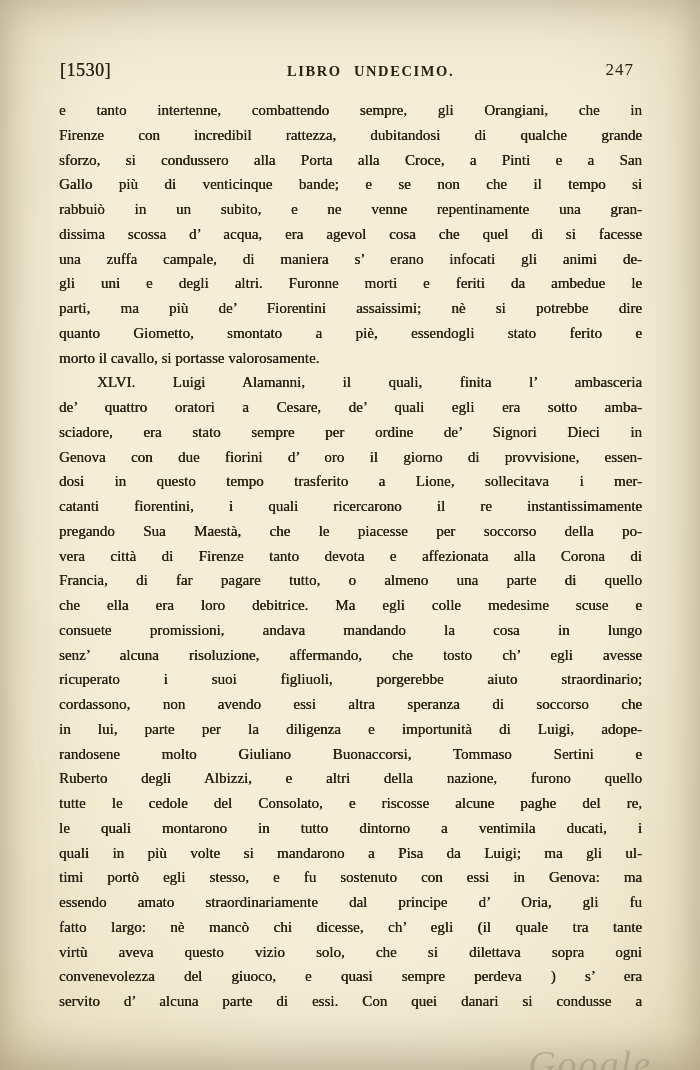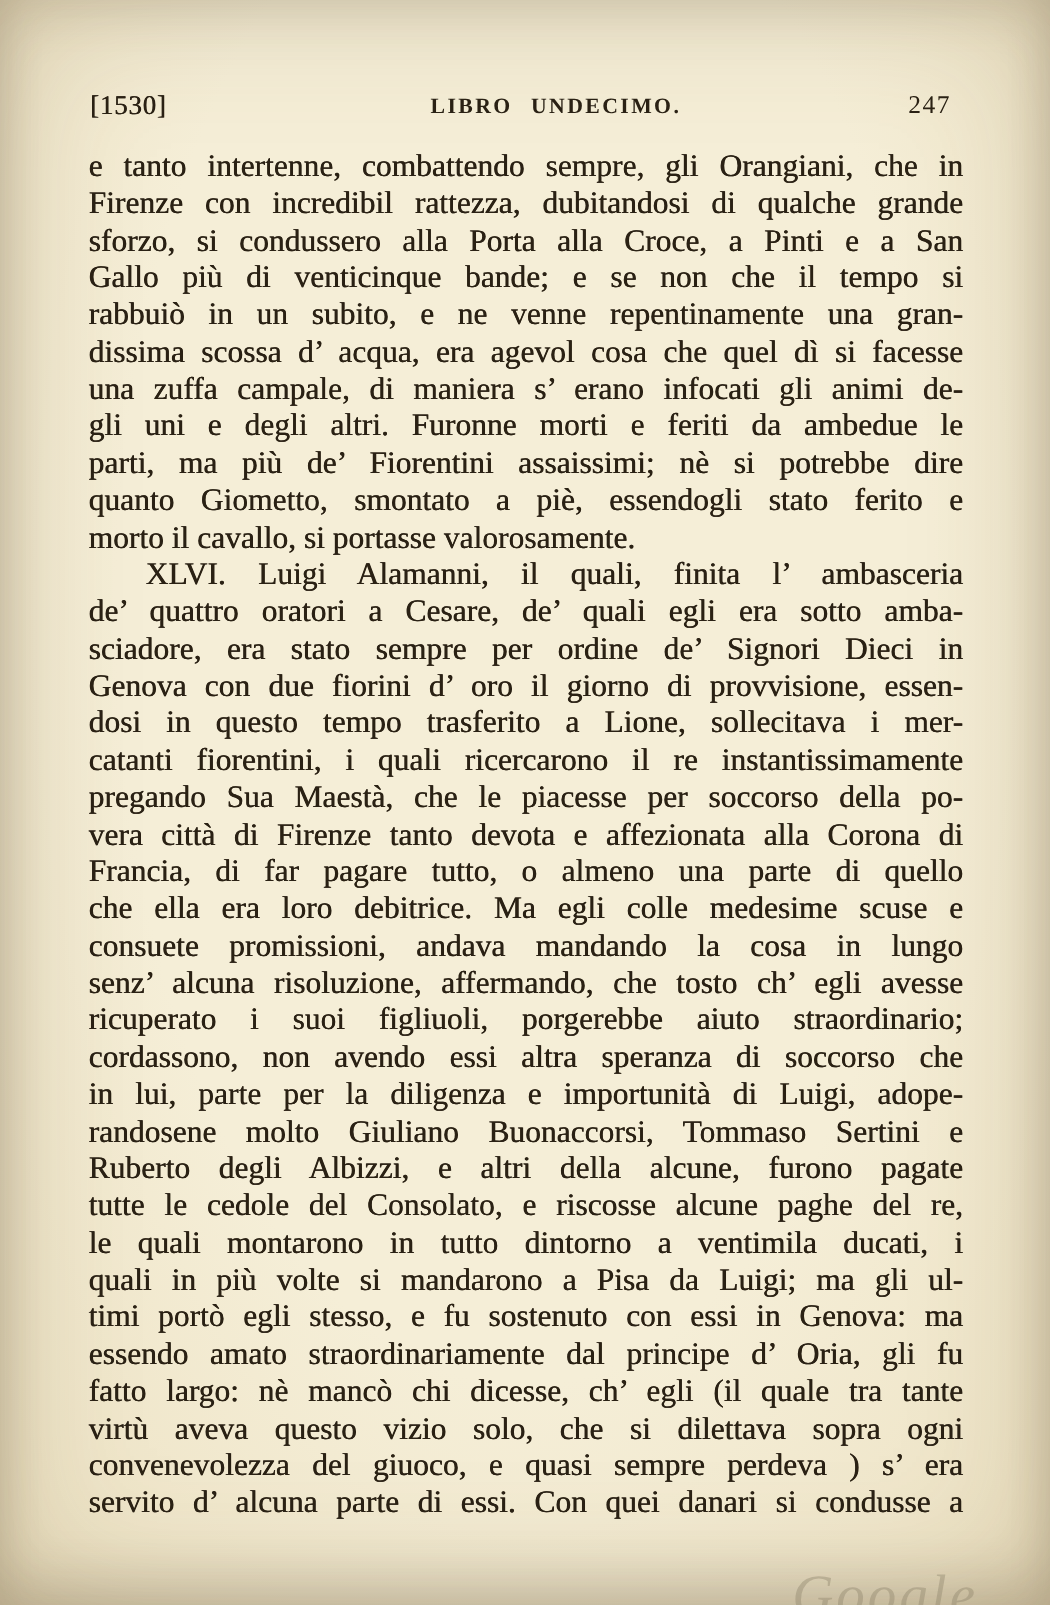--- a/index.html
+++ b/index.html
@@ -48,21 +48,21 @@
     top: 0;
     font-size: 17px;
     font-weight: normal;
     letter-spacing: 1px;
   }
   .text-body {
     position: absolute;
     top: 98px;
     left: 59px;
     width: 583px;
-    font-size: 21px;
+    font-size: 15px;
     line-height: 24.75px;
     text-shadow: 0.3px 0 0 currentColor;
   }
   .line {
     text-align: justify;
     text-align-last: justify;
   }
   .line.para-end {
     text-align-last: left;
   }
@@ -112,21 +112,21 @@
       <div class="line">pregando Sua Maestà, che le piacesse per soccorso della po-</div>
       <div class="line">vera città di Firenze tanto devota e affezionata alla Corona di</div>
       <div class="line">Francia, di far pagare tutto, o almeno una parte di quello</div>
       <div class="line">che ella era loro debitrice. Ma egli colle medesime scuse e</div>
       <div class="line">consuete promissioni, andava mandando la cosa in lungo</div>
       <div class="line">senz’ alcuna risoluzione, affermando, che tosto ch’ egli avesse</div>
       <div class="line">ricuperato i suoi figliuoli, porgerebbe aiuto straordinario;</div>
       <div class="line">cordassono, non avendo essi altra speranza di soccorso che</div>
       <div class="line">in lui, parte per la diligenza e importunità di Luigi, adope-</div>
       <div class="line">randosene molto Giuliano Buonaccorsi, Tommaso Sertini e</div>
-      <div class="line">Ruberto degli Albizzi, e altri della alcune, furono pagate</div>
+      <div class="line">Ruberto degli Albizzi, e altri della nazione, furono quello</div>
       <div class="line">tutte le cedole del Consolato, e riscosse alcune paghe del re,</div>
       <div class="line">le quali montarono in tutto dintorno a ventimila ducati, i</div>
       <div class="line">quali in più volte si mandarono a Pisa da Luigi; ma gli ul-</div>
       <div class="line">timi portò egli stesso, e fu sostenuto con essi in Genova: ma</div>
       <div class="line">essendo amato straordinariamente dal principe d’ Oria, gli fu</div>
       <div class="line">fatto largo: nè mancò chi dicesse, ch’ egli (il quale tra tante</div>
       <div class="line">virtù aveva questo vizio solo, che si dilettava sopra ogni</div>
       <div class="line">convenevolezza del giuoco, e quasi sempre perdeva ) s’ era</div>
       <div class="line">servito d’ alcuna parte di essi. Con quei danari si condusse a</div>
     </div>

